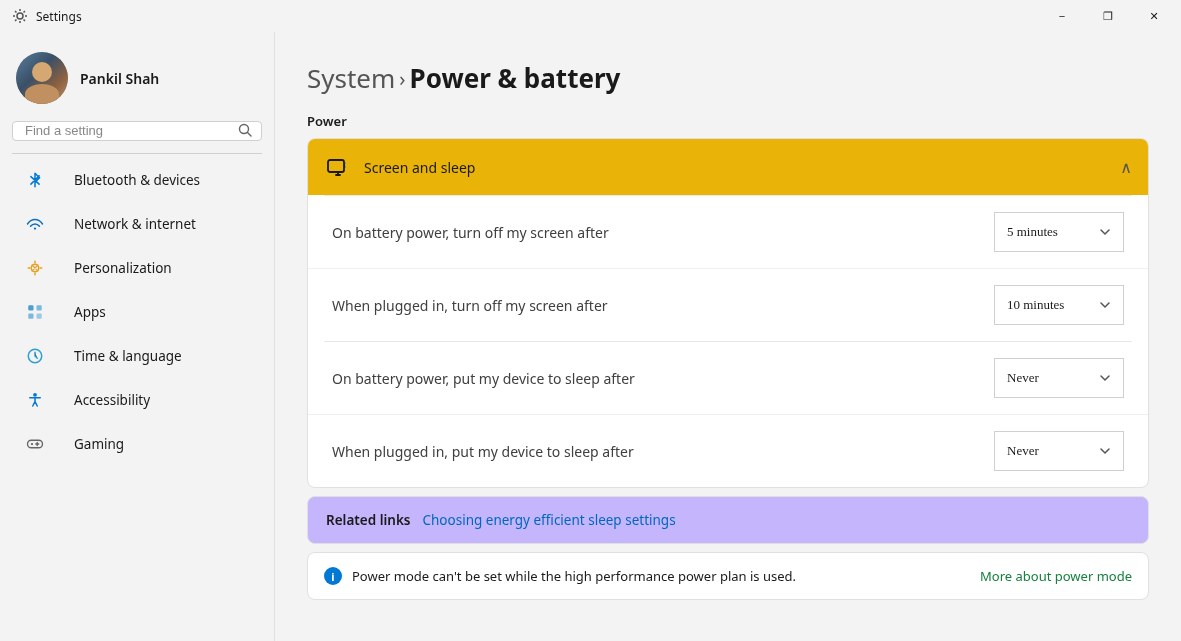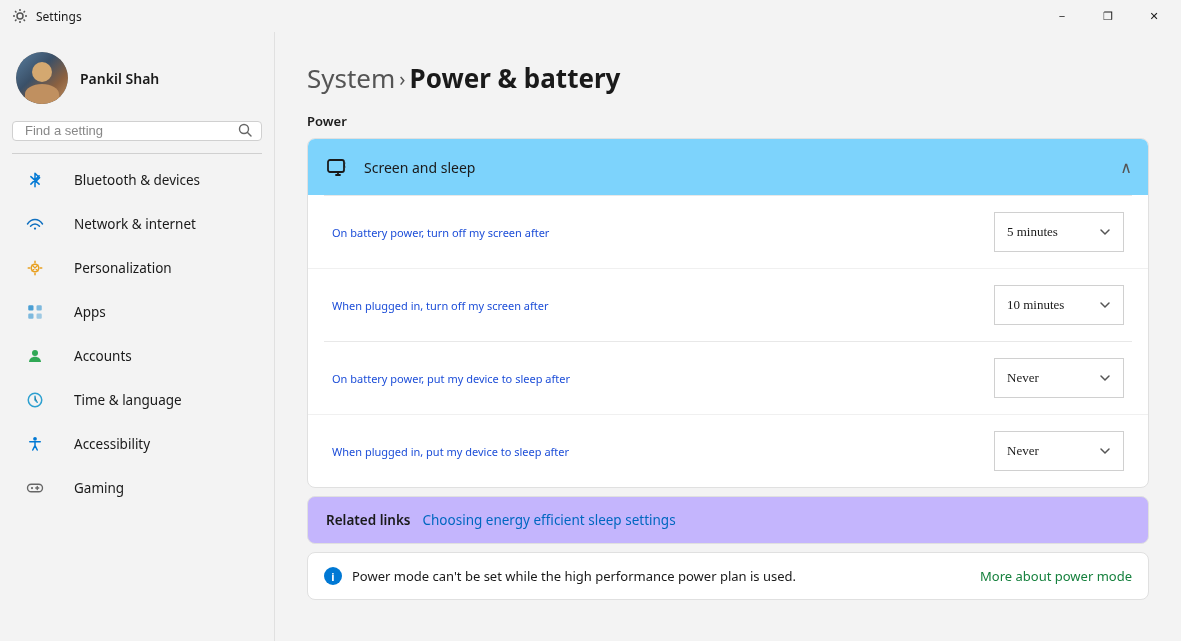--- a/index.html
+++ b/index.html
@@ -231,21 +231,21 @@
       overflow: hidden;
       margin-bottom: 8px;
     }
 
     .card-header {
       display: flex;
       align-items: center;
       justify-content: space-between;
       padding: 14px 16px;
       cursor: pointer;
-      background: #7dd3fc;
+      background: #eab308;
       gap: 28px;
     }
     .card-header-left {
       display: flex;
       align-items: center;
       gap: 12px;
     }
     .card-icon {
       width: 28px;
       height: 28px;
@@ -274,22 +274,22 @@
     .card-row {
       display: flex;
       align-items: center;
       justify-content: space-between;
       padding: 16px 24px;
     }
     .card-row + .card-row {
       border-top: 1px solid #f0f0f0;
     }
     .card-row-label {
-      font-size: 11px;
-      color: #1d4ed8;
+      font-size: 14px;
+      color: #404040;
     }
     .dropdown-btn {
       display: flex;
       align-items: center;
       gap: 6px;
       padding: 11px 12px;
       border: 1px solid #d0d0d0;
       border-radius: 0;
       background: white;
       cursor: pointer;
@@ -440,29 +440,20 @@
         <svg width="18" height="18" viewBox="0 0 24 24">
           <rect x="3" y="3" width="7" height="7" rx="1.5" fill="#4a9fd4"></rect>
           <rect x="14" y="3" width="7" height="7" rx="1.5" fill="#4a9fd4" opacity="0.7"></rect>
           <rect x="3" y="14" width="7" height="7" rx="1.5" fill="#4a9fd4" opacity="0.7"></rect>
           <rect x="14" y="14" width="7" height="7" rx="1.5" fill="#4a9fd4" opacity="0.5"></rect>
         </svg>
       </div>
       <span class="nav-label">Apps</span>
     </div>
 
-    <div class="nav-item">
-      <div class="nav-icon">
-        <svg width="18" height="18" viewBox="0 0 24 24">
-          <circle cx="12" cy="8" r="4" fill="#30a855"></circle>
-          <path d="M4 20c0-4 3.6-7 8-7s8 3 8 7" fill="#30a855"></path>
-        </svg>
-      </div>
-      <span class="nav-label">Accounts</span>
-    </div>
 
     <div class="nav-item">
       <div class="nav-icon">
         <svg width="18" height="18" viewBox="0 0 24 24">
           <circle cx="12" cy="12" r="9" fill="none" stroke="#2da0d0" stroke-width="2"></circle>
           <path d="M12 7v5l3 3" stroke="#2da0d0" stroke-width="2" stroke-linecap="round"></path>
         </svg>
       </div>
       <span class="nav-label">Time &amp; language</span>
     </div>

